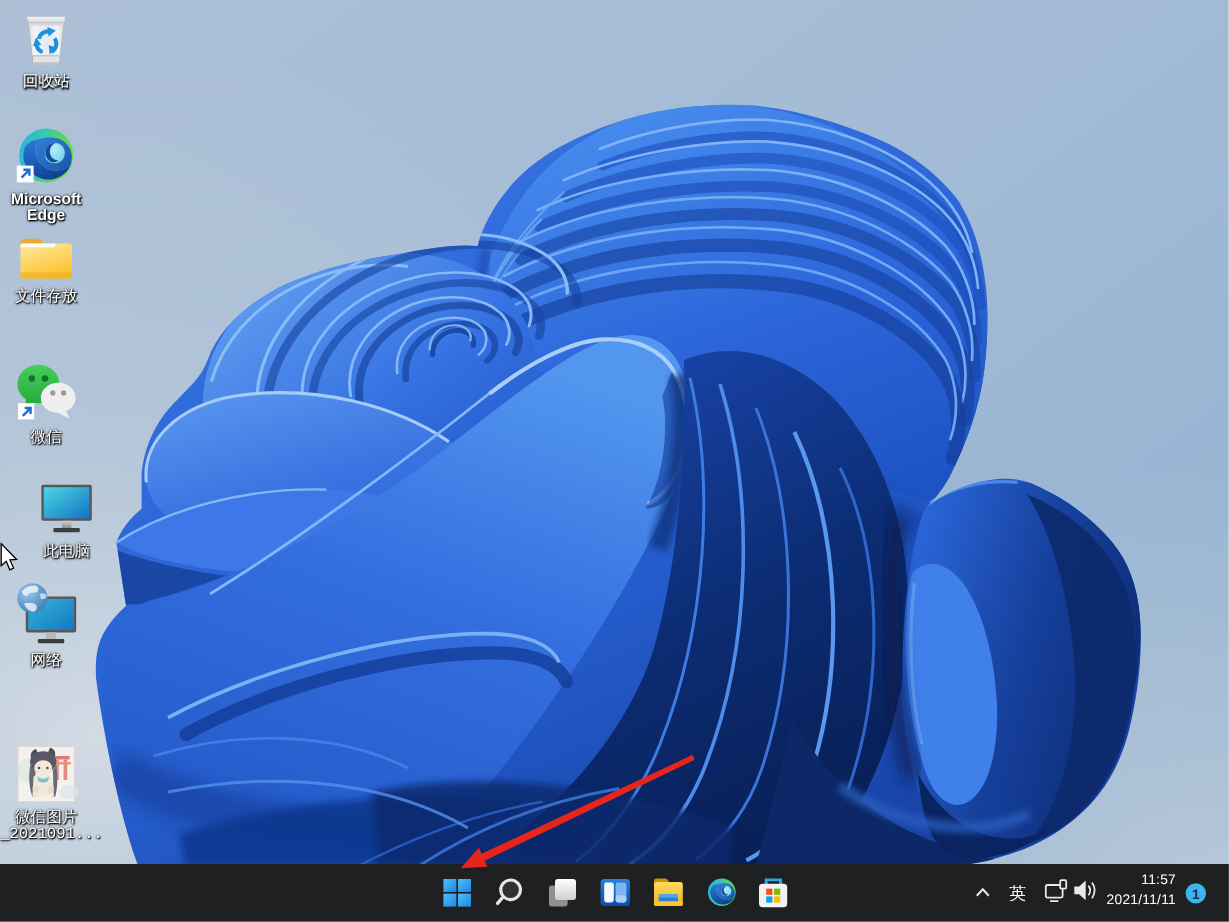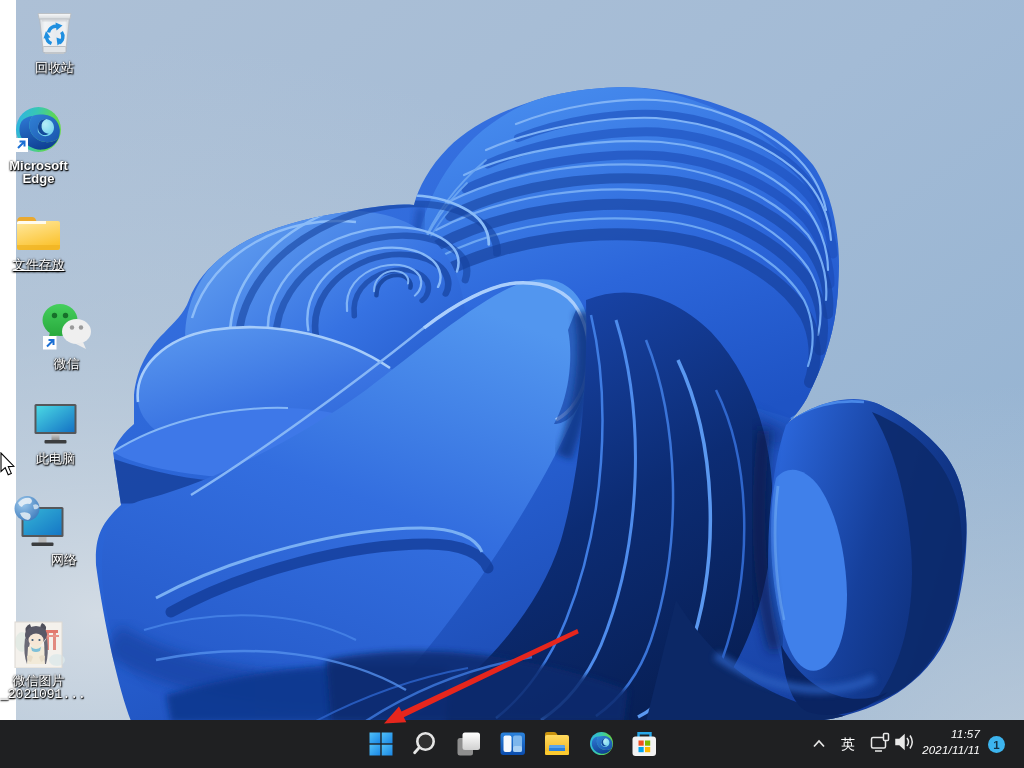--- a/index.html
+++ b/index.html
@@ -1,24 +1,24 @@
 <!DOCTYPE html>
 <html><head>
 <meta charset="utf-8">
 <style>
   html,body{margin:0;padding:0;width:1024px;height:768px;overflow:hidden;
     font-family:"Liberation Sans", sans-serif;}
-  #desk{position:relative;width:811px;height:768px;margin-left:16px;}
+  #desk{position:relative;width:811px;height:768px;}
   #wall{position:absolute;left:0;top:0;}
   .icon{position:absolute;width:77px;text-align:center;color:#fff;
     font-size:13px;line-height:13.5px;
     text-shadow:0 1px 2px rgba(0,0,0,.95), 0 0 2px rgba(0,0,0,.8), 1px 1px 1px rgba(0,0,0,.9);}
   .icon .lab{margin-top:3px;}
   #taskbar{position:absolute;left:0;top:720px;width:1024px;height:48px;background:#1f2022;}
-  #clock{position:absolute;right:44px;top:7px;text-align:right;font-size:11.5px;color:#fff;line-height:15.5px;letter-spacing:0.2px;font-style:italic;}
+  #clock{position:absolute;right:44px;top:7px;text-align:right;font-size:11.5px;color:#fff;line-height:15.5px;letter-spacing:0.2px;}
 </style>
 </head>
 <body>
 <div id="desk">
   <svg id="wall" width="1024" height="768" viewBox="0 0 1024 768">
     <defs>
       <linearGradient id="gSky" x1="0" y1="0" x2="1" y2="1">
         <stop offset="0" stop-color="#adc0d6"></stop>
         <stop offset="0.45" stop-color="#a3bbd6"></stop>
         <stop offset="1" stop-color="#8fb0d0"></stop>
@@ -241,37 +241,37 @@
       <path d="M 21.5,16.5 C 19,21 18.8,27 21,31.8 C 24.8,40.2 33.5,45.3 42.5,44.6 C 49.5,44 55.6,39.8 58.6,33.2 C 52,38.3 42.5,38.6 35.8,33.3 C 28.6,27.6 27.2,17.8 32.5,11 C 28,11.5 24,13.2 21.5,16.5 Z" fill="url(#eg2)"></path>
       <path d="M 32.5,11 C 27.2,17.8 28.6,27.6 35.8,33.3 C 42.5,38.6 52,38.3 58.6,33.2 C 59.6,30.2 60,27.5 59.8,24.5 C 59.2,16.5 52.8,10.2 44.8,9.7 C 40.2,9.4 36,9.9 32.5,11 Z" fill="url(#eg3)"></path>
       <path d="M 38,22 C 38,17 42,13.5 47,14.2 C 51.2,14.9 54,18.2 54,22.4 C 54,25.4 52.7,27.9 50.5,29.5 C 46.7,32.3 41.3,31.4 38.3,27.5 C 37.4,25.8 38,23.9 38,22 Z" fill="url(#eg4)"></path>
       <path d="M 38,22 C 38,17.4 41.5,13.8 46.2,14.1 C 42.8,15.8 41.2,18.6 41.6,22.3 C 42,25.9 44.7,28.6 48.8,28.7 C 45.7,31.2 41.3,30.2 39.2,27 C 38.3,25.4 38,23.8 38,22 Z" fill="#134a9a"></path>
       <rect x="14" y="33" width="14" height="14" fill="#fff"></rect>
       <path d="M 18,43 L 24,37 M 19.5,36.5 L 24.5,36.5 L 24.5,41.5" stroke="#1a6fd4" stroke-width="2" fill="none"></path>
     </svg>
     <div class="lab">Microsoft<br>Edge</div>
   </div>
 
-  <div class="icon" style="left:0px;top:214px;text-decoration:underline;">
+  <div class="icon" style="left:0px;top:196px;">
     <svg width="77" height="38" viewBox="0 0 77 38">
       <defs>
         <linearGradient id="fg1" x1="0" y1="0" x2="0.4" y2="1">
           <stop offset="0" stop-color="#ffe9a0"></stop>
           <stop offset="1" stop-color="#fbc433"></stop>
         </linearGradient>
       </defs>
       <path d="M 17,8 Q 17,3 21,3 L 32,3 Q 35,3 36,6 L 37,9 L 17,14 Z" fill="#eaa92f"></path>
       <rect x="17" y="7" width="43" height="29" rx="2" fill="url(#fg1)"></rect>
       <path d="M 17,33 Q 17,36 20,36 L 57,36 Q 60,36 60,33 L 60,31 L 17,31 Z" fill="#edb021" opacity="0.65"></path>
       <path d="M 17,9 Q 17,7 19,7 L 46,7 L 46,10 L 17,10 Z" fill="#fff" opacity="0.85"></path>
     </svg>
     <div class="lab">文件存放</div>
   </div>
 
-  <div class="icon" style="left:0px;top:301px;margin-left:28px;">
+  <div class="icon" style="left:0px;top:301px;">
     <svg width="77" height="50" viewBox="0 0 77 50">
       <defs>
         <linearGradient id="wg1" x1="0" y1="0" x2="0" y2="1">
           <stop offset="0" stop-color="#45cf5d"></stop>
           <stop offset="1" stop-color="#28a93c"></stop>
         </linearGradient>
       </defs>
       <ellipse cx="32" cy="19" rx="17.5" ry="16" fill="url(#wg1)"></ellipse>
       <path d="M 22,31 L 20,40 L 29,34 Z" fill="#2aac3e"></path>
       <circle cx="26.5" cy="14.5" r="2.7" fill="#17702a"></circle>
@@ -299,21 +299,21 @@
         </linearGradient>
       </defs>
       <rect x="17.5" y="2" width="42" height="30" rx="1.5" fill="#55575a"></rect>
       <rect x="19.5" y="4" width="38" height="26" fill="url(#mg1)"></rect>
       <rect x="34.5" y="32" width="8" height="6.5" fill="url(#mg2)"></rect>
       <rect x="27.5" y="38" width="22" height="3.5" rx="1" fill="#3b3d3f"></rect>
     </svg>
     <div class="lab">此电脑</div>
   </div>
 
-  <div class="icon" style="left:0px;top:495px;text-align:right;">
+  <div class="icon" style="left:0px;top:485px;">
     <svg width="77" height="52" viewBox="0 0 77 52">
       <defs>
         <linearGradient id="ng1" x1="0" y1="0" x2="1" y2="1">
           <stop offset="0" stop-color="#35b4d6"></stop>
           <stop offset="1" stop-color="#1577c6"></stop>
         </linearGradient>
         <radialGradient id="ng2" cx="0.35" cy="0.3" r="0.9">
           <stop offset="0" stop-color="#9cc8ec"></stop>
           <stop offset="1" stop-color="#2f6fb4"></stop>
         </radialGradient>

